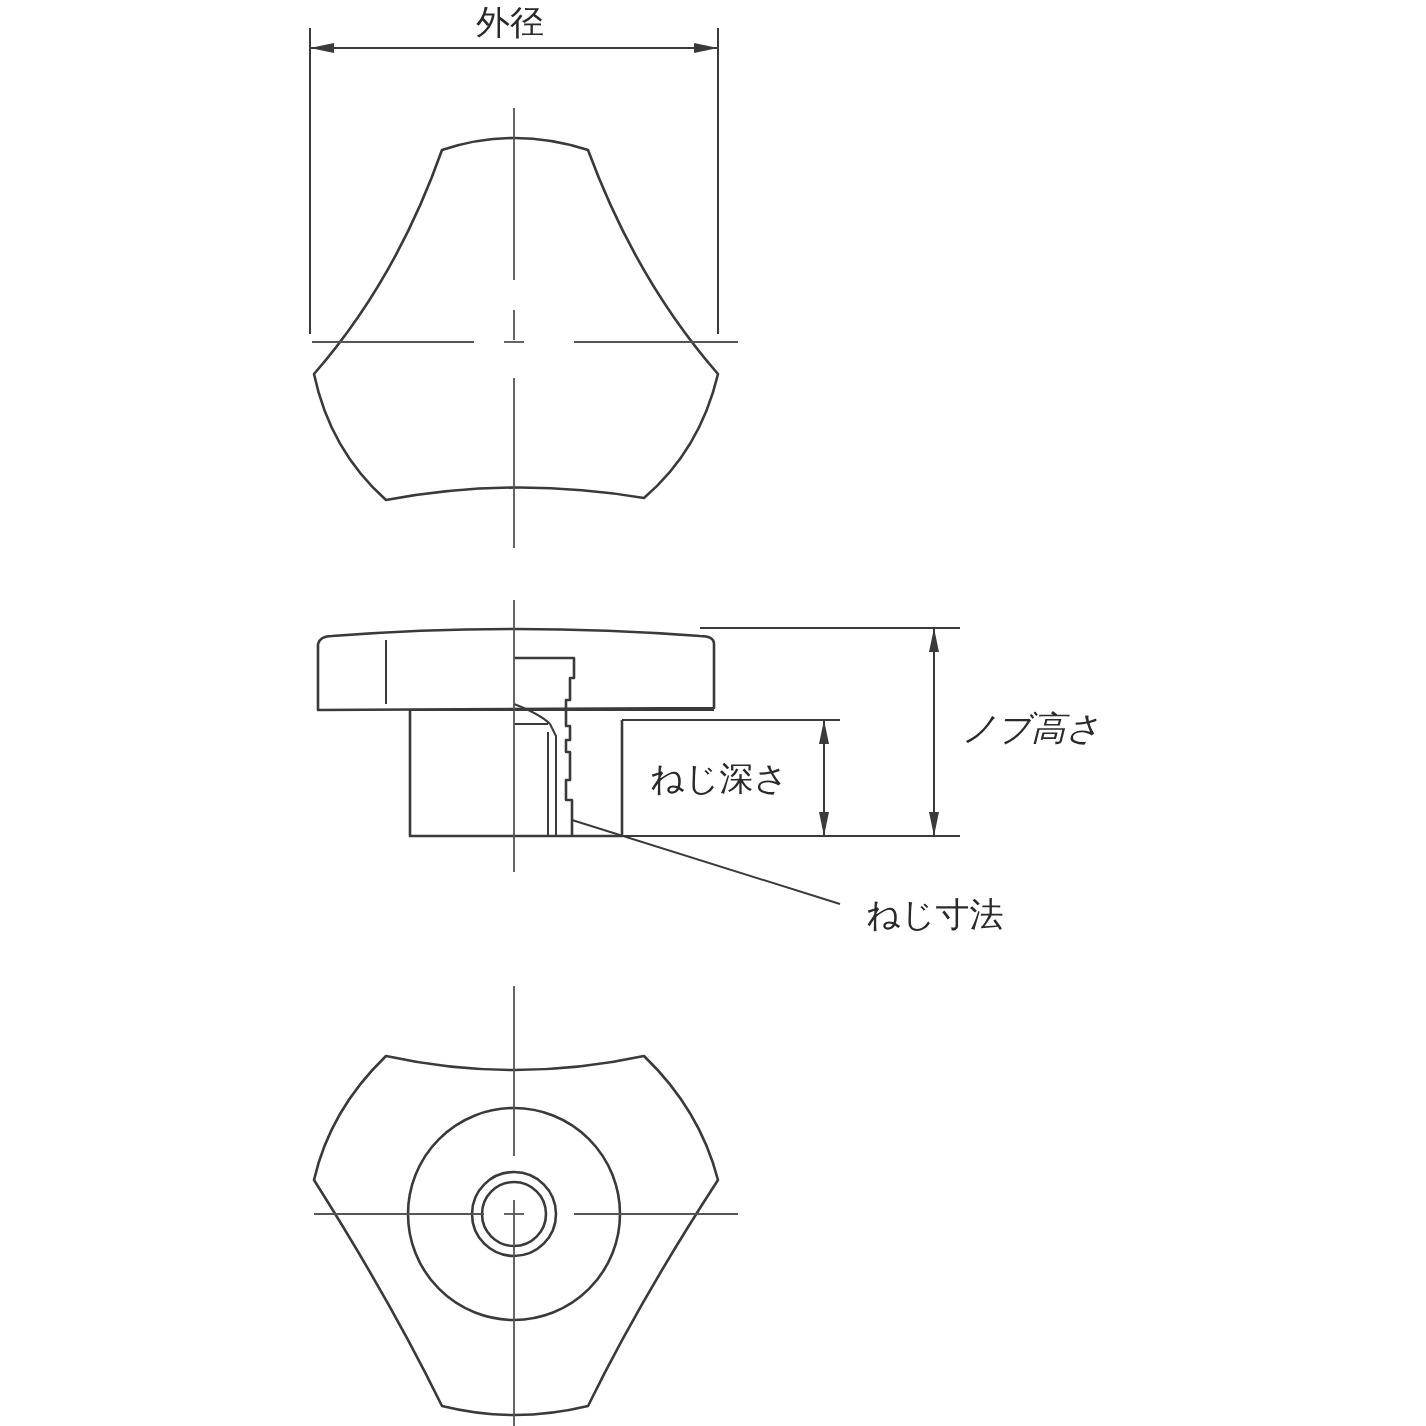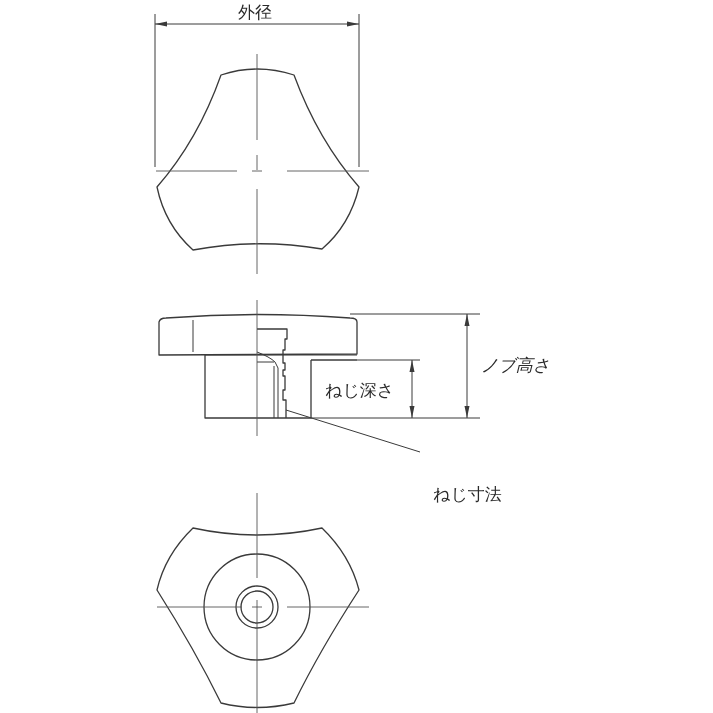--- a/index.html
+++ b/index.html
@@ -86,13 +86,13 @@
         <line x1="252" y1="607" x2="262" y2="607"></line>
         <line x1="287" y1="607" x2="369" y2="607"></line>
       </g>
     </g>
   </g>
 </svg>
 
 <div class="lbl" style="left:238px; top:4px;">外径</div>
 <div class="lbl" style="left:481px; top:357px;font-style:italic;">ノブ高さ</div>
 <div class="lbl" style="left:325px; top:382px;">ねじ深さ</div>
-<div class="lbl" style="left:433px; top:450px;margin-top:36px;">ねじ寸法</div>
+<div class="lbl" style="left:433px; top:450px;">ねじ寸法</div>
 
 </body></html>

